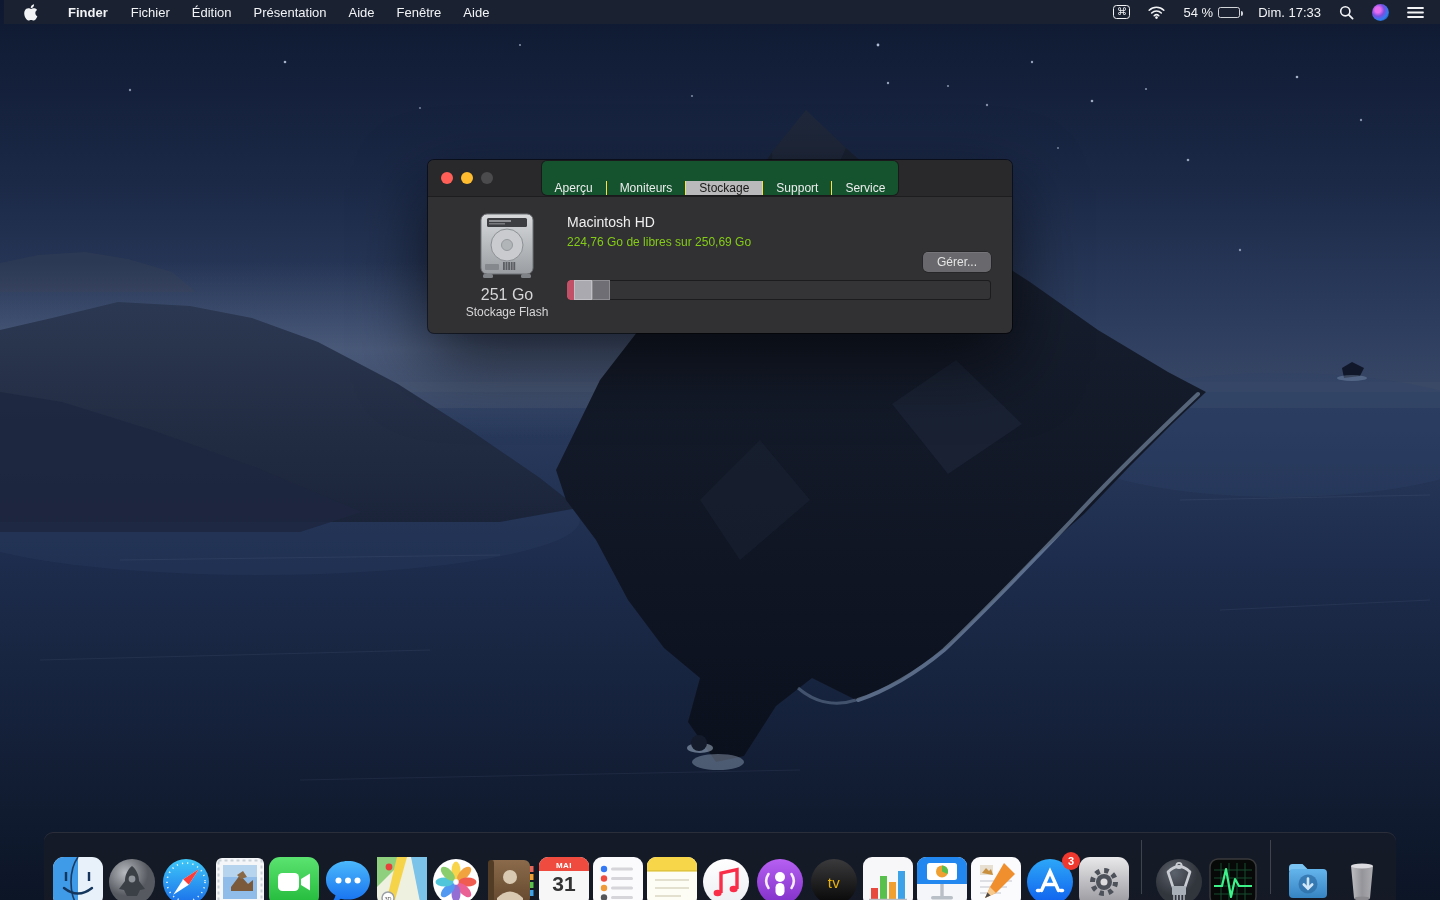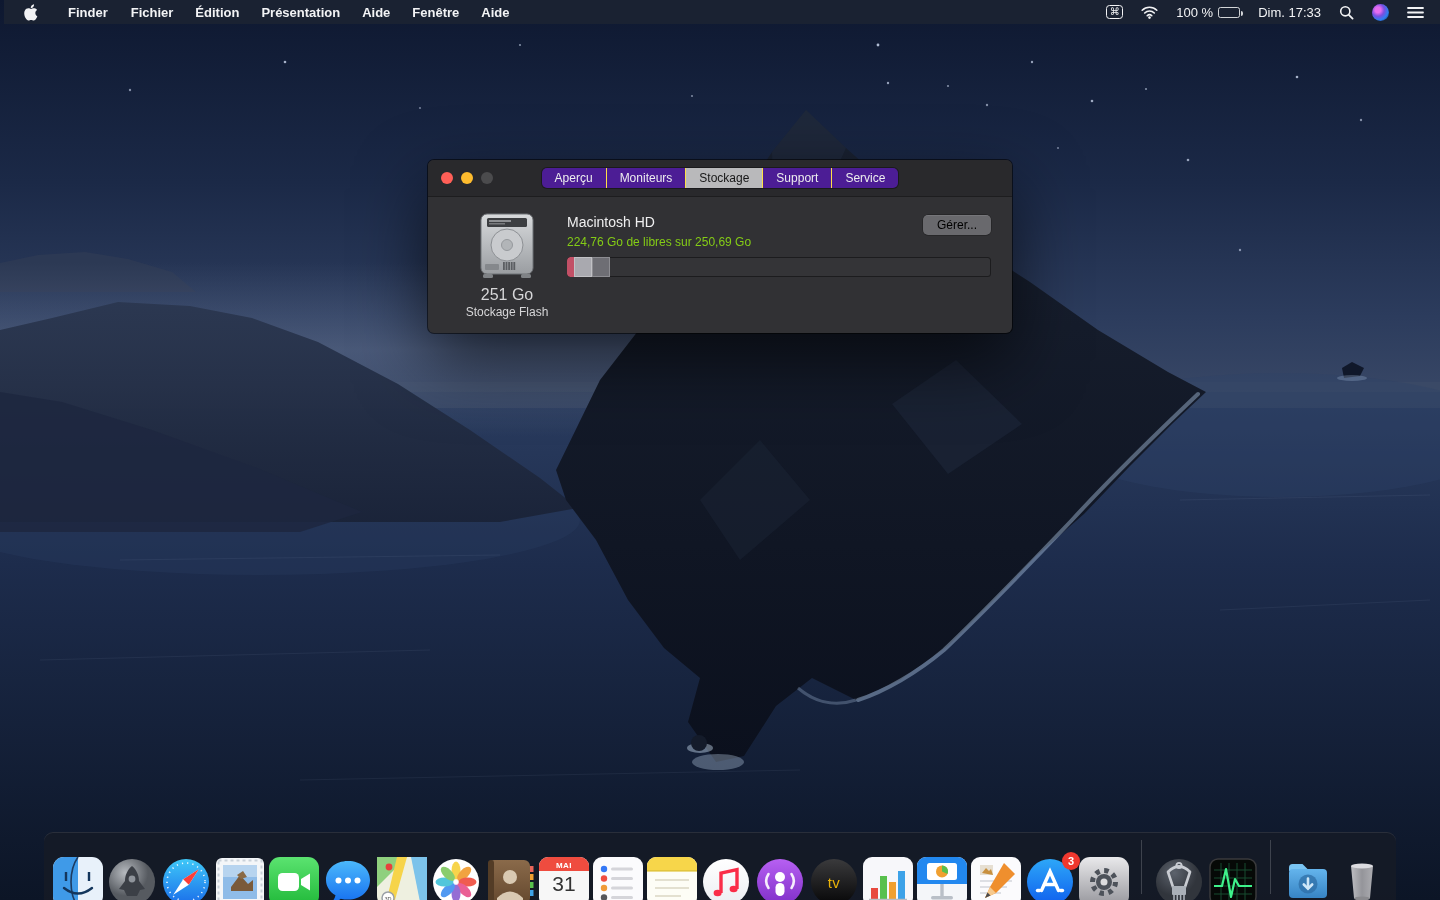--- a/index.html
+++ b/index.html
@@ -9,21 +9,21 @@
   
   .desktop { position:absolute; inset:0; }
   .desktop svg { display:block; width:1440px; height:900px; }
 
   
   .menubar { position:absolute; top:0; left:4px; right:0; height:24px;
     background:rgba(27,34,50,0.96); display:flex; align-items:center;
     color:#f2f3f5; font-size:13px; z-index:40; }
   .mb-left { display:flex; align-items:center; height:100%; }
   .mb-apple { padding:0 18px 0 20px; display:flex; align-items:center; }
-  .mb-item { padding:0 11px; height:100%; display:flex; align-items:center; cursor:default;font-weight:bold; }
+  .mb-item { padding:0 11px; height:100%; display:flex; align-items:center; cursor:default; }
   .mb-item.bold { font-weight:bold; padding:0 12px; }
   .mb-right { margin-left:auto; display:flex; align-items:center; height:100%; gap:0; }
   .st-item { padding:0 9px; height:100%; display:flex; align-items:center; gap:5px; }
   .inputsrc { width:17px; height:14px; border:1.6px solid #f2f3f5; border-radius:3.5px;
     font-size:10px; line-height:11px; text-align:center; color:#f2f3f5; }
   .batt-body { width:22px; height:11px; border:1px solid rgba(242,243,245,.85); border-radius:2.5px;
     position:relative; padding:1px; }
   .batt-fill { height:100%; width:74%; background:#f2f3f5; border-radius:1px; }
   .batt-nub { position:absolute; right:-4px; top:3px; width:2.5px; height:5px;
     background:rgba(242,243,245,.85); border-radius:0 2px 2px 0; }
@@ -34,35 +34,35 @@
   .win { position:absolute; left:428px; top:160px; width:584px; height:173px;
     background:#313134; border-radius:6px; z-index:30;
     box-shadow:0 28px 70px rgba(0,0,0,.62), 0 0 0 1px rgba(0,0,0,.55);
     color:#e9e9ea; }
   .titlebar { height:37px; background:#29292c; border-radius:6px 6px 0 0;
     border-bottom:1px solid #1d1d1f; position:relative;
     display:flex; align-items:center; justify-content:center; }
   .lights { position:absolute; left:13px; top:12px; display:flex; gap:8px; }
   .light { width:12px; height:12px; border-radius:50%; }
   .light.red{ background:#ff5f57; } .light.yellow{ background:#febc2e; } .light.gray{ background:#4b4b4d; }
-  .tabs { display:flex; height:20px; border-radius:5px; overflow:hidden;
-    background:#4c1d95; font-size:12px; box-shadow:0 0 0 1px rgba(0,0,0,.35); }
+  .tabs { display:flex; height:34px; border-radius:5px; overflow:hidden;
+    background:#14532d; font-size:12px; box-shadow:0 0 0 1px rgba(0,0,0,.35);align-items:flex-end; }
   .tab { padding:0 13px; display:flex; align-items:center; color:#ededee; border-left:1px solid #fde047; cursor:default; }
   .tab:first-child { border-left:none; }
   .tab.active { background:#b9b9bb; color:#171717; }
   .win-body { display:flex; padding:15px 21px 0 22px; }
   .disk-col { width:114px; flex:0 0 auto; text-align:center; }
   .disk-col svg { display:block; margin:0 auto; }
   .disk-cap { font-size:16px; color:#d6d6d8; margin-top:6px; }
   .disk-type { font-size:12px; color:#d6d6d8; margin-top:1px; }
   .info-col { flex:1; padding-left:3px; }
-  .info-head { display:flex; align-items:flex-start; }
+  .info-head { display:flex; align-items:flex-start;flex-direction:column; }
   .disk-name { font-size:14px; color:#efeff0; margin-top:2px; }
   .disk-free { font-size:12px; color:#84cc16; margin-top:5px; }
-  .manage-btn { margin-left:auto; margin-top:3px; background:#69696d; border:none; color:#000000;
+  .manage-btn { margin-left:auto; margin-top:3px; background:#69696d; border:none; color:#e5e5e5;
     font-size:12px; font-family:inherit; padding:3px 14px; border-radius:5px; cursor:default;
     box-shadow:inset 0 0.5px 0 rgba(255,255,255,.18), 0 0 0 0.5px rgba(0,0,0,.4); }
   .bar { margin-top:8px; height:20px; background:#343437; border-radius:3.5px;
     box-shadow:inset 0 0 0 1px rgba(0,0,0,.45); overflow:hidden; display:flex; }
   .seg { height:100%; }
   .seg-red { background:#c25066; border-radius:3.5px 0 0 3.5px; }
   .seg-silver { background:#a9a9af; box-shadow:inset 0 0 0 1px rgba(255,255,255,.28); }
   .seg-gray { background:#6e6e74; box-shadow:inset 0 0 0 1px rgba(255,255,255,.22); }
 
   
@@ -74,21 +74,21 @@
   .dock-item svg { display:block; width:50px; height:50px; }
   .run-dot { position:absolute; left:50%; bottom:-11px; width:4px; height:4px; margin-left:-2px;
     border-radius:50%; background:#d2d2d6; }
   .dock-sep { width:1px; height:54px; background:rgba(255,255,255,.18); margin:0 8px; flex:0 0 auto; }
   .badge { position:absolute; top:-5px; right:-5px; min-width:18px; height:18px; border-radius:9px;
     background:#f0382f; color:#fff; font-size:11px; font-weight:bold;
     display:flex; align-items:center; justify-content:center; padding:0 4px; }
   .cal-month { position:absolute; top:4px; left:0; right:0; text-align:center;
     font-size:8px; font-weight:bold; color:#fff; letter-spacing:.5px; }
   .cal-day { position:absolute; top:15px; left:0; right:0; text-align:center;
-    font-size:21px; color:#333; font-weight:400; }
+    font-size:21px; color:#333; font-weight:700; }
   .tv-label { position:absolute; inset:0; display:flex; align-items:center; justify-content:center;
     color:#eab308; font-size:15px; font-weight:normal; letter-spacing:.5px; }
 </style>
 </head>
 <body>
 
 <div class="desktop">
   <svg viewBox="0 0 1440 900" preserveAspectRatio="none">
     <defs>
       <linearGradient id="sky" x1="0" y1="0" x2="0" y2="1">
@@ -200,21 +200,21 @@
       <svg width="17" height="13" viewBox="0 0 17 13">
         <g fill="none" stroke="#f2f3f5" stroke-width="1.6" stroke-linecap="round">
           <path d="M1.2,4.2 a10.4,10.4 0 0 1 14.6,0"></path>
           <path d="M3.7,7 a6.8,6.8 0 0 1 9.6,0"></path>
           <path d="M6.2,9.7 a3.3,3.3 0 0 1 4.6,0"></path>
         </g>
         <circle cx="8.5" cy="11.6" r="1.3" fill="#f2f3f5"></circle>
       </svg>
     </div>
     <div class="st-item">
-      <span>100 %</span>
+      <span>54 %</span>
       <span class="batt-body">
         <span class="batt-fill"></span><span class="batt-nub"></span>
       </span>
     </div>
     <div class="st-item">
       <span>Dim. 17:33</span>
     </div>
     <div class="st-item">
       <svg width="15" height="15" viewBox="0 0 15 15">
         <circle cx="6.3" cy="6.3" r="4.6" fill="none" stroke="#f2f3f5" stroke-width="1.6"></circle>

